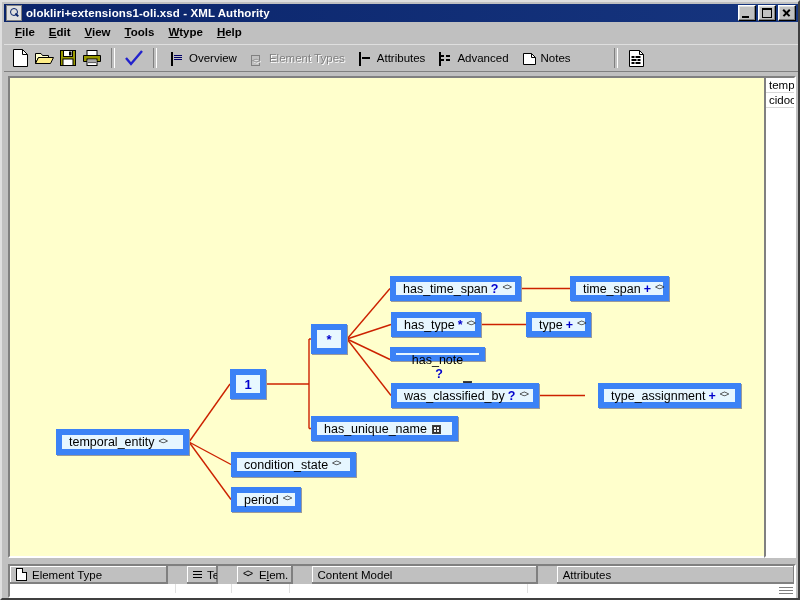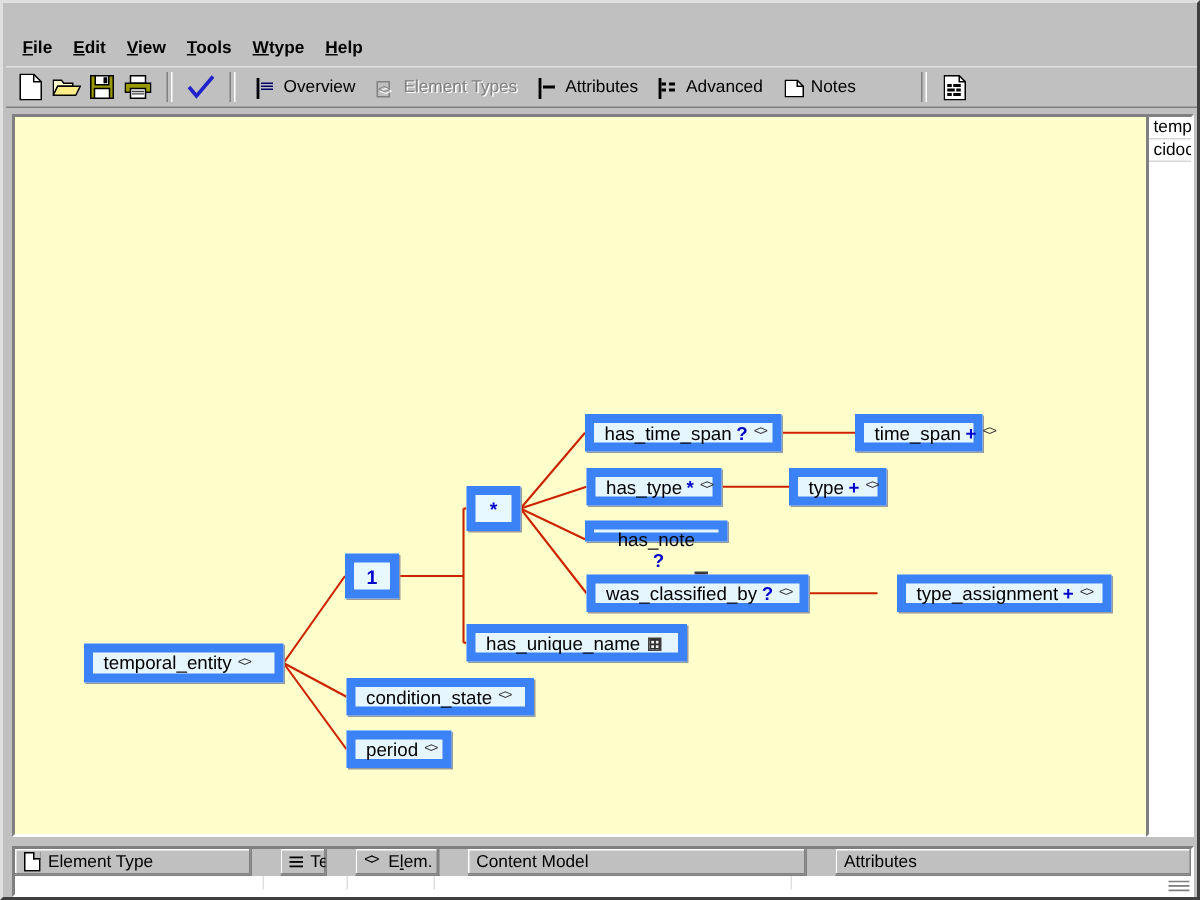--- a/index.html
+++ b/index.html
@@ -303,20 +303,35 @@
     position: absolute; right: 1px; bottom: 1px;
     width: 14px; height: 10px;
     background: linear-gradient(#808080 1px, #ffffff 1px, transparent 2px) 0 0 / 14px 3px;
   }
 </style>
 </head>
 <body>
 
 <div id="app">
 
+  <div class="titlebar">
+    <div class="title-icon"></div>
+    <div class="title-text">olokliri+extensions1-oli.xsd - XML Authority</div>
+    <div class="title-buttons">
+      <div class="tbtn tbtn-min">
+          <span class="g"></span>
+        </div>
+      <div class="tbtn tbtn-max">
+          <span class="g"></span>
+        </div>
+      <div class="tbtn tbtn-close">
+          <span class="g"></span>
+        </div>
+    </div>
+  </div>
 
   <div class="menubar">
     <div class="menu-item"><u>F</u><span>ile</span></div>
     <div class="menu-item"><u>E</u><span>dit</span></div>
     <div class="menu-item"><u>V</u><span>iew</span></div>
     <div class="menu-item"><u>T</u><span>ools</span></div>
     <div class="menu-item"><u>W</u><span>type</span></div>
     <div class="menu-item"><u>H</u><span>elp</span></div>
   </div>
 
@@ -458,21 +473,21 @@
           <span class="nm">1</span>
         </div>
         <div class="node conn" style="left: 301px; top: 246px; width: 36px; height: 30px;">
           <span class="nm">*</span>
         </div>
         <div class="node" style="left: 380px; top: 198px; width: 131px; height: 25px;">
           <span class="nm">has_time_span</span>
           <span class="occ">?</span>
           <span class="ic ic-elem"></span>
         </div>
-        <div class="node" style="left: 560px; top: 198px; width: 85px; height: 25px;">
+        <div class="node" style="left: 560px; top: 198px; width: 99px; height: 25px;">
           <span class="nm">time_span</span>
           <span class="occ">+</span>
           <span class="ic ic-elem"></span>
         </div>
         <div class="node" style="left: 381px; top: 234px; width: 90px; height: 25px;">
           <span class="nm">has_type</span>
           <span class="occ">*</span>
           <span class="ic ic-elem"></span>
         </div>
         <div class="node" style="left: 516px; top: 234px; width: 65px; height: 25px;">

